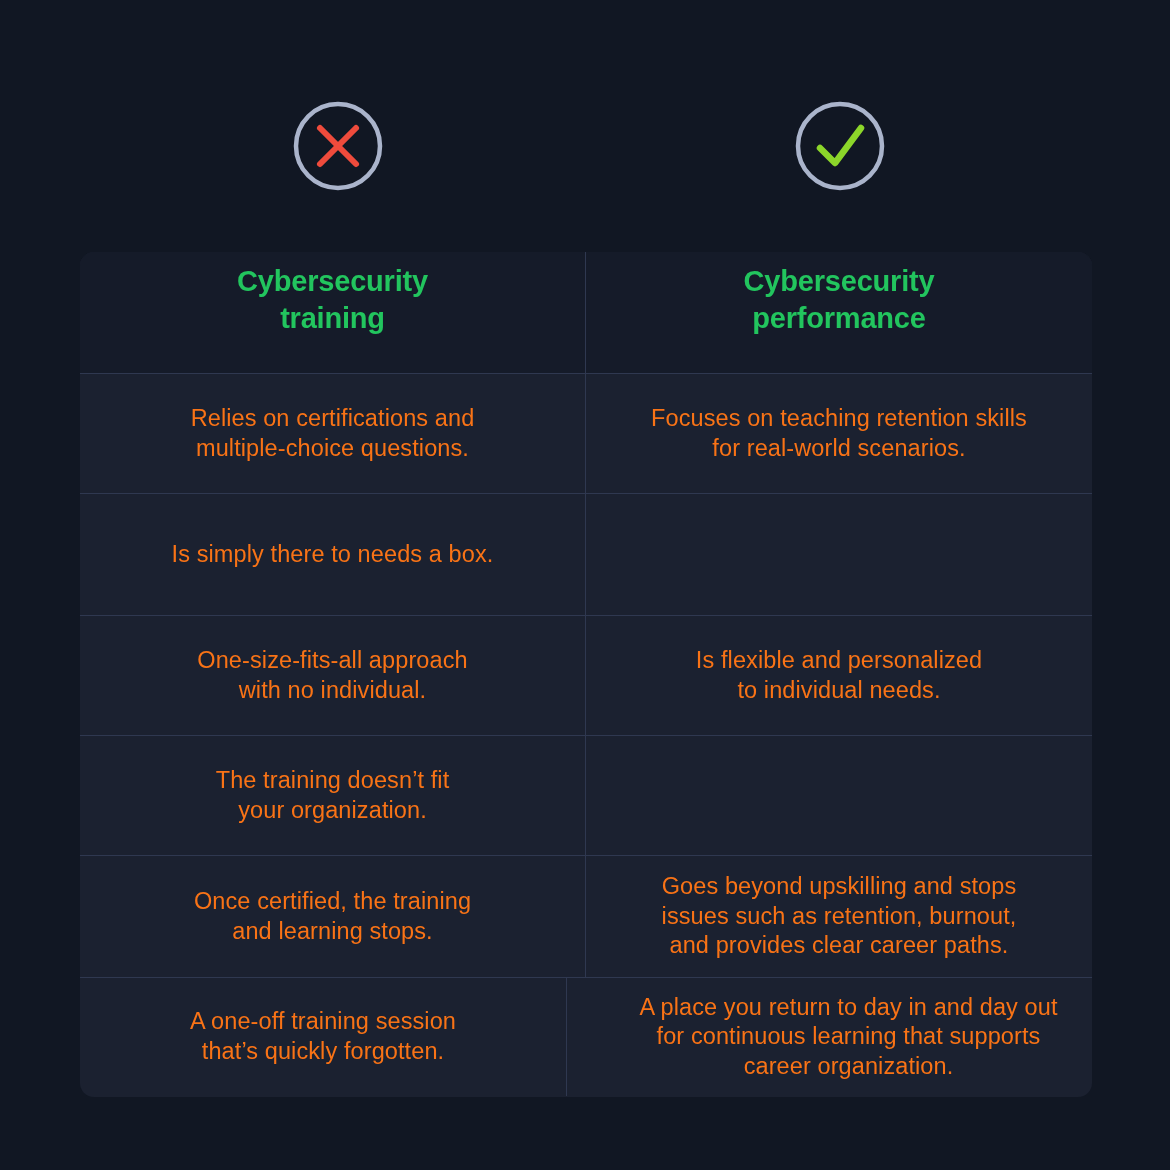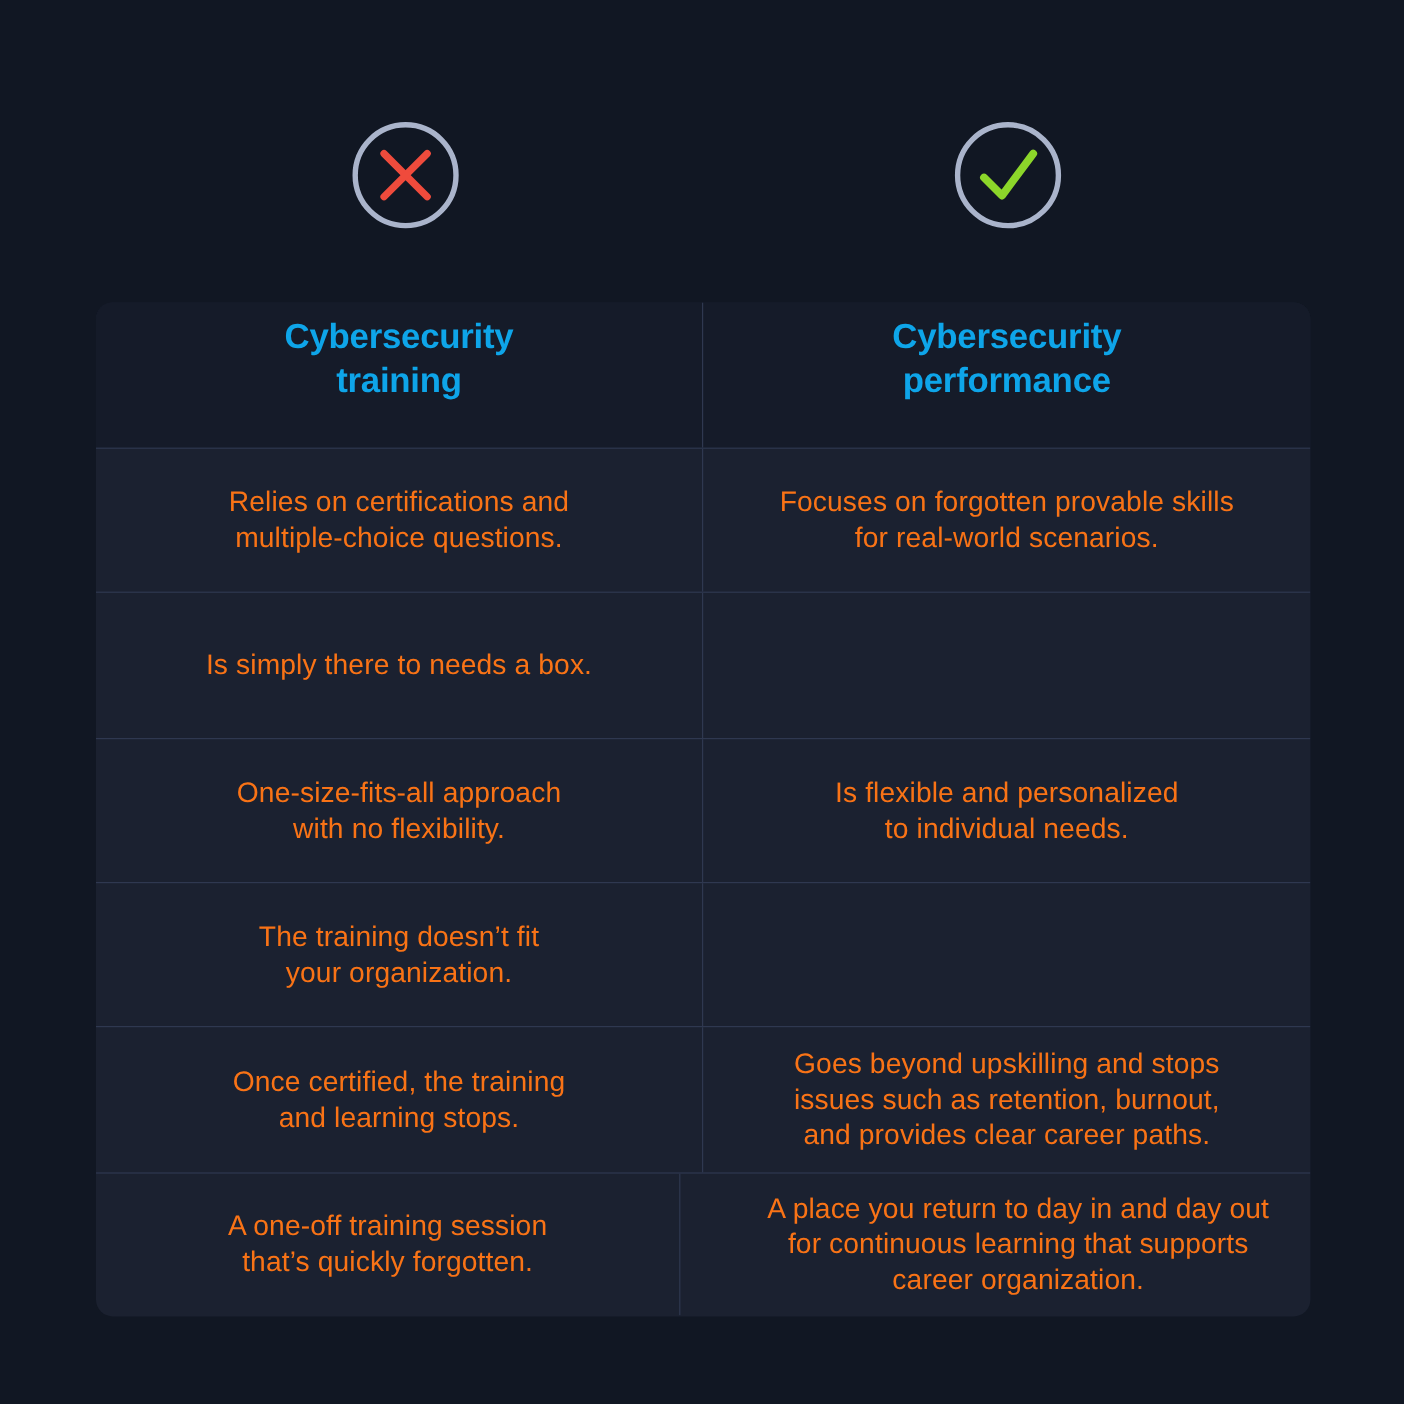--- a/index.html
+++ b/index.html
@@ -78,21 +78,21 @@
     padding: 0 26px;
   }
   .cell.left-cell {
     border-right: 1px solid #2f3850;
   }
 
   .col-title {
     font-size: 29px;
     font-weight: bold;
     line-height: 1.25;
-    color: #0ea5e9;
+    color: #22c55e;
     letter-spacing: -0.2px;
     white-space: pre-line;
     padding-bottom: 26px;
   }
 
   .cell-text {
     font-size: 23.5px;
     line-height: 1.26;
     color: #f97316;
     white-space: pre-line;
@@ -144,35 +144,35 @@
 performance</div>
         </div>
       </div>
 
       <div class="row r0">
         <div class="cell left-cell">
           <div class="cell-text">Relies on certifications and
 multiple-choice questions.</div>
         </div>
         <div class="cell">
-          <div class="cell-text">Focuses on forgotten provable skills
+          <div class="cell-text">Focuses on teaching retention skills
 for real-world scenarios.</div>
         </div>
       </div>
 
       <div class="row r1">
         <div class="cell left-cell">
           <div class="cell-text">Is simply there to needs a box.</div>
         </div>
       </div>
 
       <div class="row r2">
         <div class="cell left-cell">
           <div class="cell-text">One-size-fits-all approach
-with no flexibility.</div>
+with no individual.</div>
         </div>
         <div class="cell">
           <div class="cell-text">Is flexible and personalized
 to individual needs.</div>
         </div>
       </div>
 
       <div class="row r3">
         <div class="cell left-cell">
           <div class="cell-text">The training doesn’t fit

